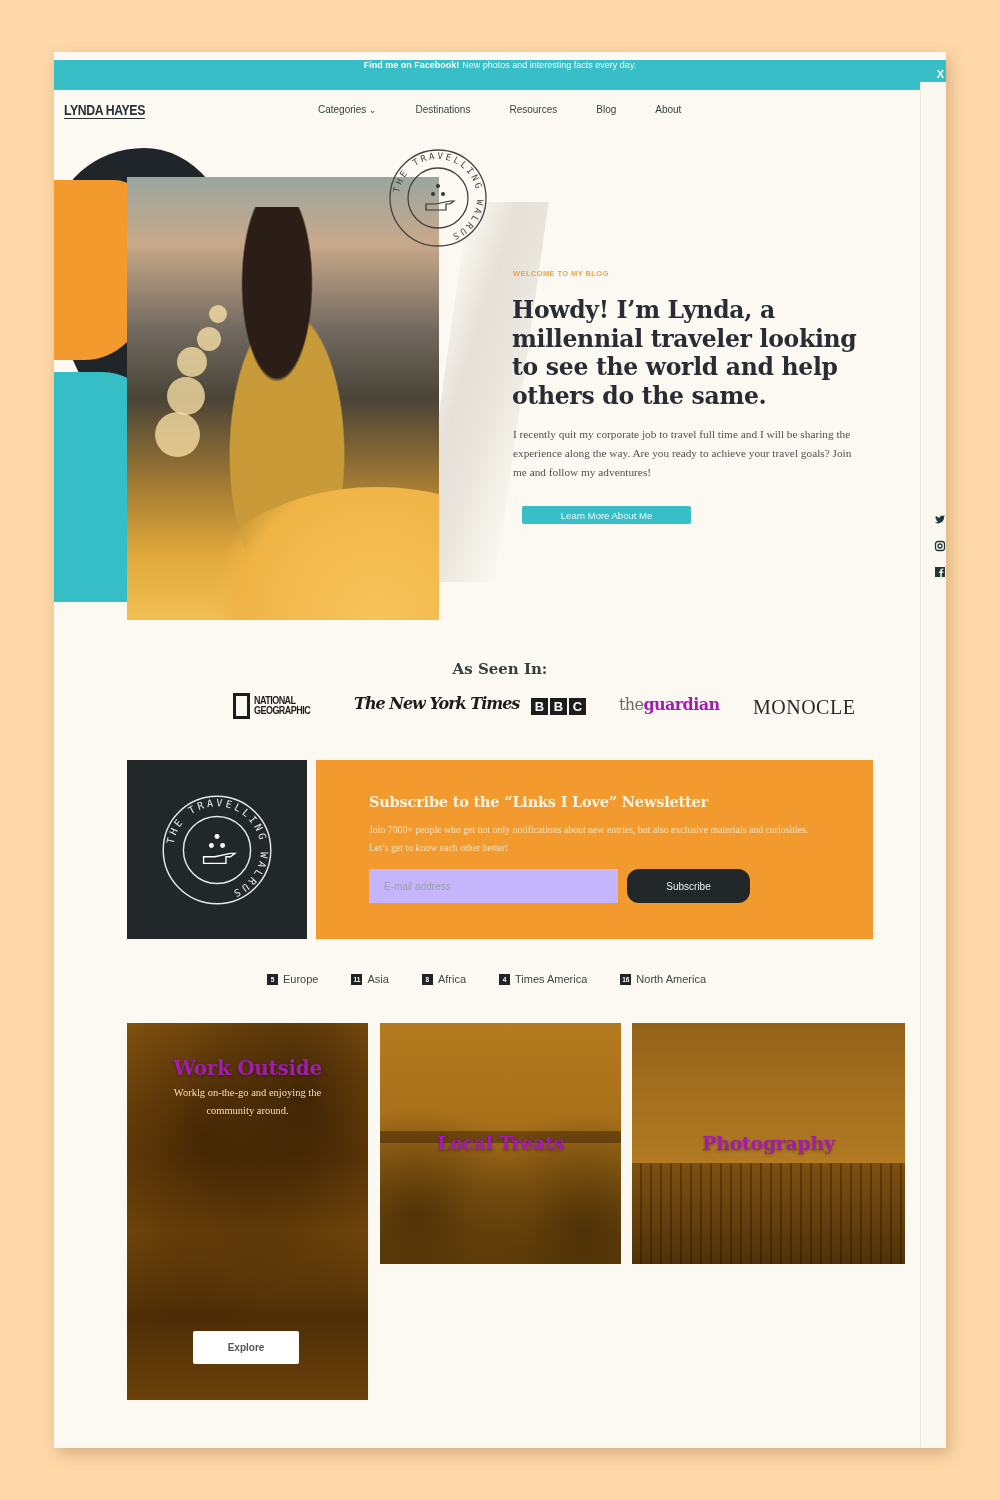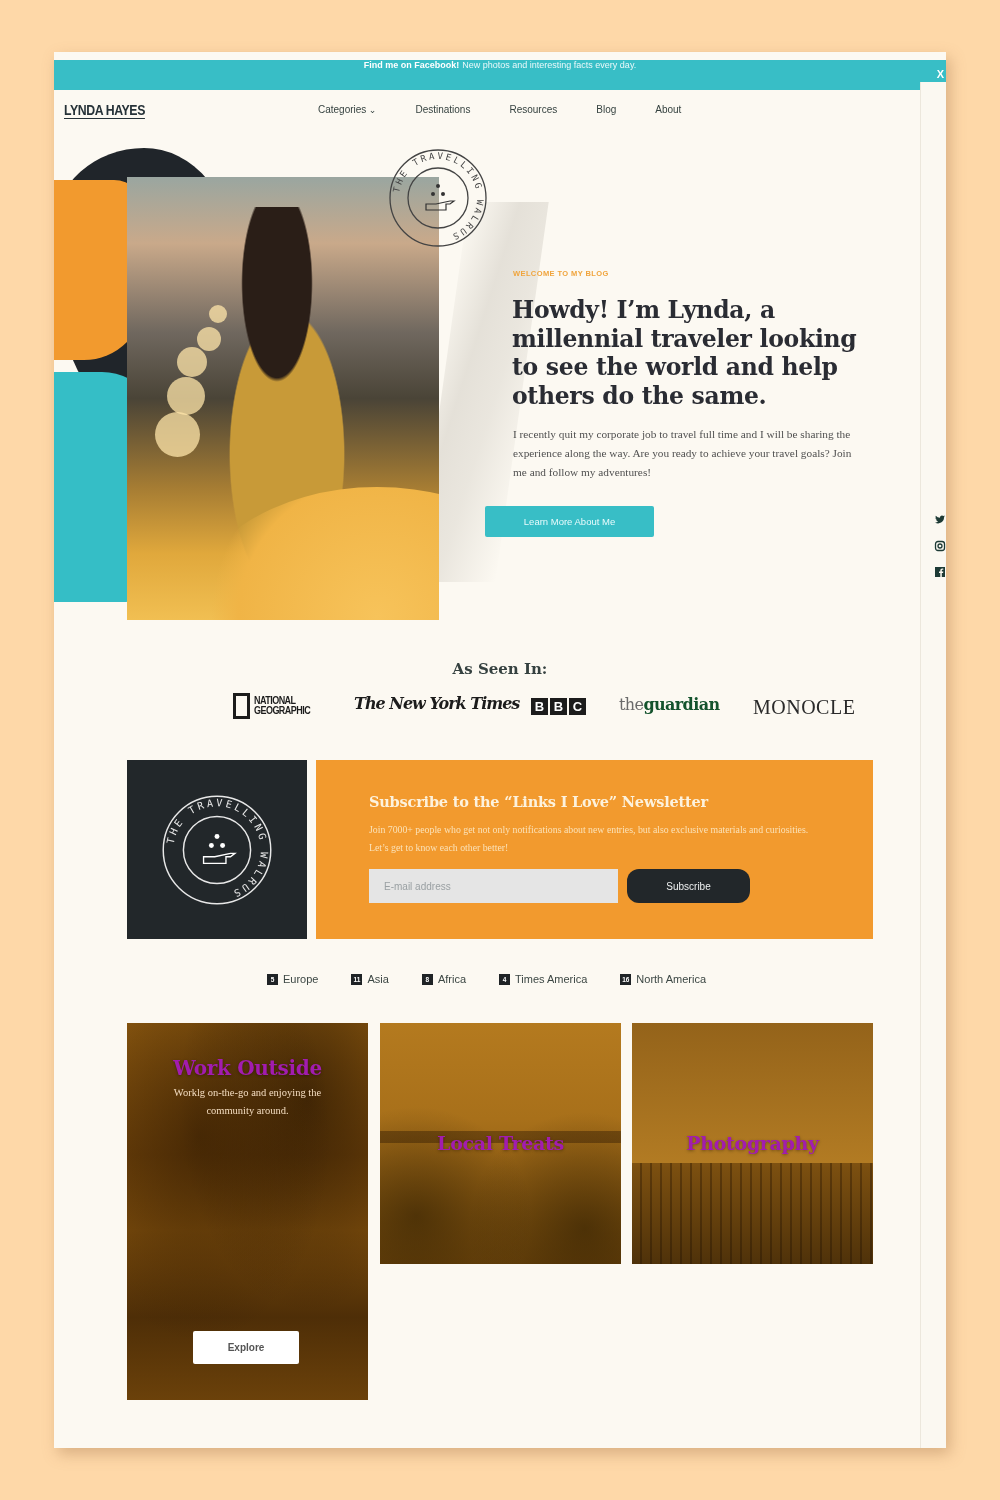--- a/index.html
+++ b/index.html
@@ -29,41 +29,41 @@
   .hero-photo .person { position: absolute; left: 60px; top: 30px; width: 200px; height: 380px; background: radial-gradient(ellipse at 45% 20%, #2a1e17 0 22%, transparent 23%), radial-gradient(ellipse at 50% 65%, #c89a38 0 40%, transparent 41%); }
   .hero-photo .bokeh { position: absolute; border-radius: 50%; background: rgba(255,230,170,0.75); }
   .hero-photo .glow { position: absolute; left: 60px; top: 310px; width: 380px; height: 260px; border-radius: 50%; background: radial-gradient(circle, #f7c35a 0%, #f0b446 60%, transparent 72%); }
   .stamp { position: absolute; width: 100px; height: 100px; }
 
   .brush { position: absolute; left: 388px; top: 150px; width: 80px; height: 380px; background: linear-gradient(100deg, transparent 0%, rgba(200,195,185,0.45) 35%, rgba(200,195,185,0.35) 60%, transparent 100%); transform: skewX(-8deg); }
 
   .eyebrow { position: absolute; left: 459px; top: 217px; font-size: 7.5px; font-weight: bold; letter-spacing: 0.4px; color: #f0a53e; }
   .headline { position: absolute; left: 458px; top: 244px; width: 370px; font-family: "DejaVu Serif", serif; font-size: 23.5px; line-height: 28.5px; font-weight: bold; color: #2a2c33; letter-spacing: -0.3px; }
   .intro { position: absolute; left: 459px; top: 373px; width: 345px; font-family: "Liberation Serif", serif; font-size: 11.3px; line-height: 19px; color: #505050; }
-  .cta { position: absolute; left: 431px; top: 454px; width: 169px; height: 31px; background: #38bec6; color: #e9fbfc; font-size: 9.5px; border: none; border-radius: 2px; cursor: pointer; }
+  .cta { position: absolute; left: 468px; top: 454px; width: 169px; height: 18px; background: #38bec6; color: #e9fbfc; font-size: 9.5px; border: none; border-radius: 2px; cursor: pointer; }
 
   .seen-title { position: absolute; left: 0; width: 892px; top: 608px; text-align: center; font-family: "DejaVu Serif", serif; font-weight: bold; font-size: 15px; color: #354140; }
   .logos { position: absolute; left: 144px; top: 640px; width: 640px; height: 30px; }
   .lg { position: absolute; top: 0; color: #1c1c1c; padding-left: 35px; }
   .natgeo { left: 0; top: 1px; display: flex; align-items: center; }
   .natgeo .frame { width: 17px; height: 26px; border: 3px solid #1c1c1c; margin-right: 4px; }
   .natgeo .txt { font-size: 10px; line-height: 10px; font-weight: bold; letter-spacing: -0.6px; transform: scaleX(0.9); transform-origin: left; }
   .nyt { left: 121px; top: 2px; font-family: "DejaVu Serif", serif; font-weight: bold; font-size: 16px; letter-spacing: -1px; font-style: italic; }
   .bbc { left: 298px; top: 6px; display: flex; gap: 2px; }
   .bbc span { width: 17px; height: 17px; background: #1c1c1c; color: #fff; font-weight: bold; font-size: 13px; display: flex; align-items: center; justify-content: center; }
   .guardian { left: 386px; top: 3px; font-family: "DejaVu Serif", serif; font-size: 16px; letter-spacing: -0.6px; }
   .guardian .the { color: #6b6b6b; font-weight: normal; }
-  .guardian .g { font-weight: bold; color: #14532d; }
+  .guardian .g { font-weight: bold; color: #a21caf; }
   .monocle { left: 520px; top: 4px; font-family: "Liberation Serif", serif; font-size: 20px; letter-spacing: 0.5px; color: #2a2a2a; }
 
   .nl-dark { position: absolute; left: 73px; top: 708px; width: 180px; height: 179px; background: #22272a; display: flex; align-items: center; justify-content: center; }
   .nl-orange { position: absolute; left: 262px; top: 708px; width: 557px; height: 179px; background: #f29a2e; }
   .nl-title { position: absolute; left: 53px; top: 33px; font-family: "DejaVu Serif", serif; font-weight: bold; font-size: 14.5px; color: #fdf2dd; letter-spacing: -0.2px; }
   .nl-desc { position: absolute; left: 53px; top: 61px; width: 460px; font-family: "Liberation Serif", serif; font-size: 9.8px; line-height: 18px; color: #fbe2b8; }
-  .nl-input { position: absolute; left: 53px; top: 109px; width: 249px; height: 34px; background: #e5e5e5; border: none; font-size: 10px; padding-left: 15px; color: #333; font-family: "Liberation Sans", sans-serif; }
+  .nl-input { position: absolute; left: 53px; top: 109px; width: 249px; height: 34px; background: #c4b5fd; border: none; font-size: 10px; padding-left: 15px; color: #333; font-family: "Liberation Sans", sans-serif; }
   .nl-input::placeholder { color: #9aa0a3; }
   .nl-btn { position: absolute; left: 311px; top: 109px; width: 123px; height: 34px; background: #22272a; color: #eef0f0; font-size: 10px; border: none; border-radius: 12px; cursor: pointer; }
 
   .regions { position: absolute; left: 213px; top: 921px; display: flex; }
   .region { display: flex; align-items: center; margin-right: 33px; cursor: pointer; }
   .region .cnt { background: #1f2326; color: #fff; font-size: 6.5px; font-weight: bold; height: 11px; min-width: 11px; padding: 0 1px; display: flex; align-items: center; justify-content: center; margin-right: 5px; }
   .region .lbl { font-size: 11px; color: #3c4744; }
 
   .tile { position: absolute; overflow: hidden; cursor: pointer; }
   .tile .bg { position: absolute; inset: 0; }
@@ -76,21 +76,21 @@
   .t1 .ttl { top: 33px; font-size: 20px; }
   .t1 .sub { position: absolute; left: 30px; width: 181px; top: 61px; text-align: center; font-family: "Liberation Serif", serif; font-size: 10.5px; line-height: 18px; color: #f3dcc0; }
   .explore { position: absolute; left: 66px; top: 308px; width: 106px; height: 33px; background: #fff; border: none; border-radius: 2px; color: #555; font-size: 10px; font-weight: bold; cursor: pointer; }
   .t2 { left: 326px; top: 971px; width: 241px; height: 241px; }
   .t2 .bg { background:
       linear-gradient(180deg, transparent 0 45%, rgba(40,20,0,0.4) 45% 50%, transparent 50%),
       radial-gradient(ellipse at 15% 80%, rgba(40,25,0,0.55), transparent 40%),
       radial-gradient(ellipse at 85% 85%, rgba(40,25,0,0.55), transparent 40%),
       linear-gradient(180deg, #b47a1f 0%, #a8701a 40%, #8a5a12 70%, #6b440b 100%); }
   .t2 .ttl { top: 109px; font-size: 19px; }
-  .t3 { left: 578px; top: 971px; width: 241px; height: 241px; }
+  .t3 { left: 578px; top: 971px; width: 273px; height: 241px; }
   .t3 .bg { background:
       repeating-linear-gradient(90deg, transparent 0 8px, rgba(30,15,0,0.35) 8px 10px),
       linear-gradient(180deg, #8b5c15 0%, #b47d25 30%, #7b4f10 60%, #4f320a 100%); }
   .t3 .bg::after { content: ""; position: absolute; left: 0; top: 0; width: 100%; height: 58%; background: linear-gradient(180deg, #94631a, #b27b23); }
   .t3 .ttl { top: 109px; font-size: 19px; }
   .t4 { left: 326px; top: 1224px; width: 493px; height: 124px; }
   .t4 .bg { background:
       radial-gradient(ellipse at 75% 50%, rgba(30,15,0,0.55), transparent 60%),
       linear-gradient(90deg, #a8701e 0%, #9a6418 18%, #5a3a0c 30%, #3d2708 55%, #6e470f 75%, #4a2f08 100%); }
   .t4 .ttl { top: 50px; font-size: 18px; }

